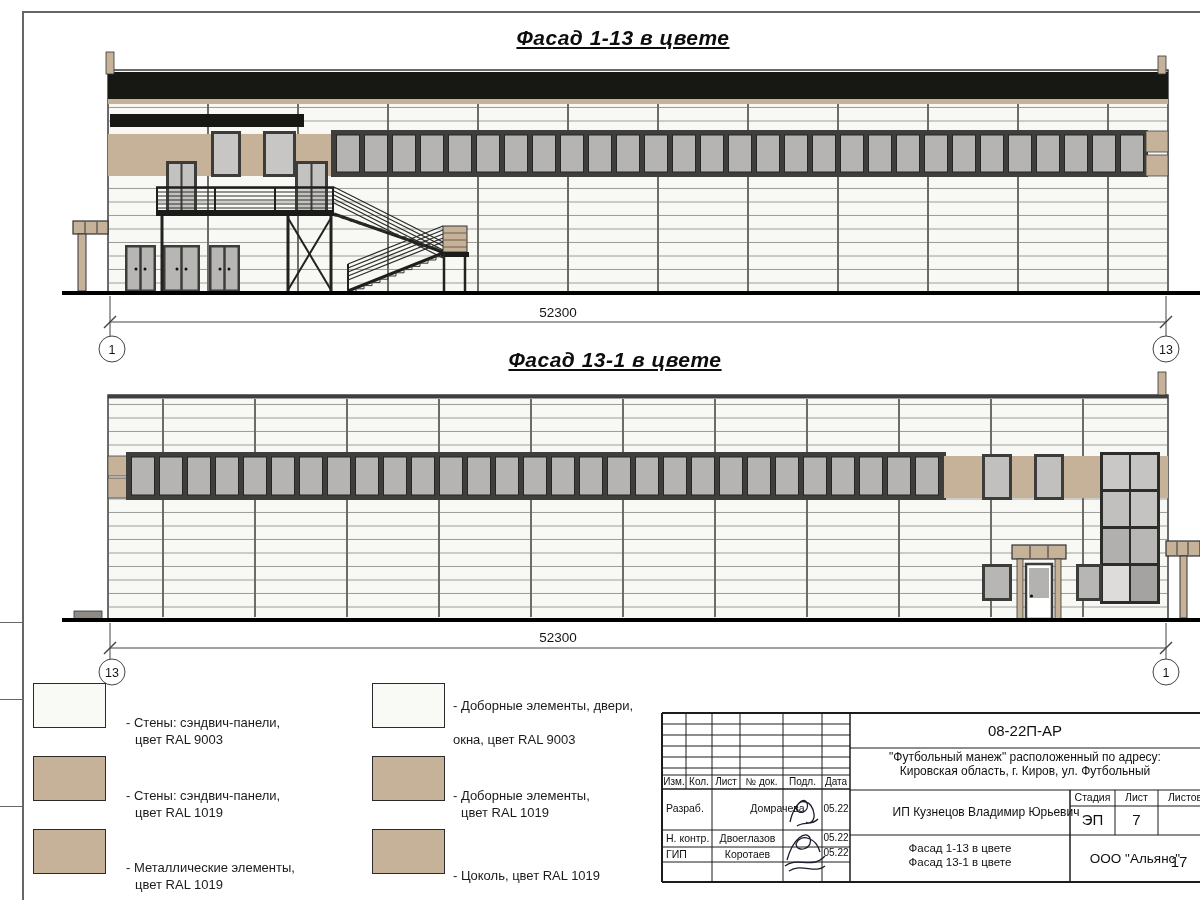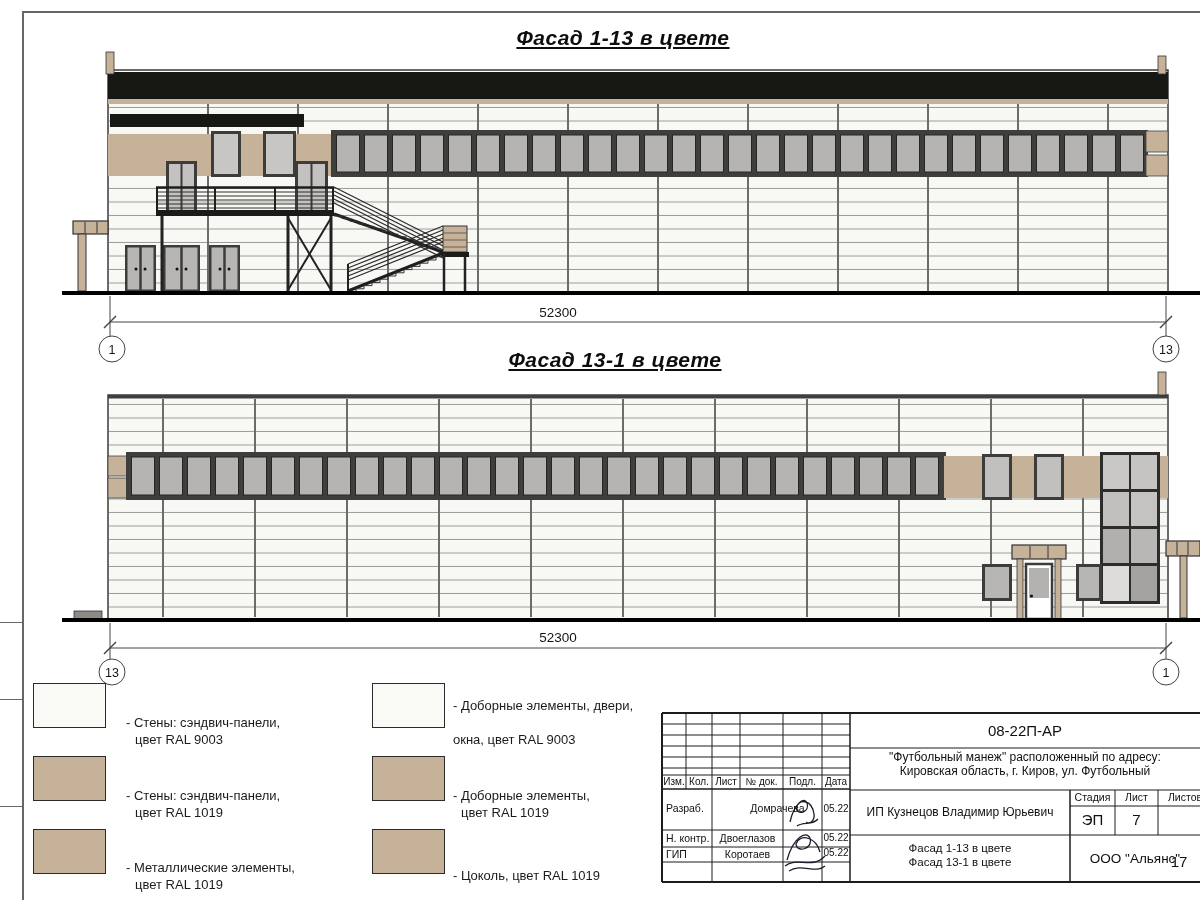--- a/index.html
+++ b/index.html
@@ -379,21 +379,21 @@
   <div class="tb fs10" style="left:822px;top:802px;width:28px;height:14px;">05.22</div>
 
   <div class="tb tb-left fs105" style="left:663px;top:832px;width:48px;height:14px;">Н. контр.</div>
   <div class="tb fs105" style="left:712px;top:832px;width:71px;height:14px;">Двоеглазов</div>
   <div class="tb fs10" style="left:822px;top:831px;width:28px;height:14px;">05.22</div>
 
   <div class="tb tb-left fs105" style="left:663px;top:848px;width:48px;height:14px;">ГИП</div>
   <div class="tb fs105" style="left:712px;top:848px;width:71px;height:14px;">Коротаев</div>
   <div class="tb fs10" style="left:822px;top:846px;width:28px;height:14px;">05.22</div>
 
-  <div class="tb fs12" style="left:852px;top:790px;width:216px;height:45px;">ИП Кузнецов Владимир Юрьевич</div>
+  <div class="tb fs12" style="left:878px;top:790px;width:216px;height:45px;">ИП Кузнецов Владимир Юрьевич</div>
   <div class="tb fs105" style="left:1070px;top:791px;width:45px;height:14px;">Стадия</div>
   <div class="tb fs105" style="left:1115px;top:791px;width:43px;height:14px;">Лист</div>
   <div class="tb fs105" style="left:1158px;top:791px;width:54px;height:14px;">Листов</div>
   <div class="tb fs15" style="left:1070px;top:806px;width:45px;height:29px;">ЭП</div>
   <div class="tb fs15" style="left:1115px;top:806px;width:43px;height:29px;">7</div>
   <div class="tb fs15" style="left:1158px;top:806px;width:42px;height:29px;margin-top:42px;">17</div>
   <div class="tb fs115" style="left:852px;top:841px;width:216px;height:14px;">Фасад 1-13 в цвете</div>
   <div class="tb fs115" style="left:852px;top:855px;width:216px;height:14px;">Фасад 13-1 в цвете</div>
   <div class="tb fs135" style="left:1070px;top:835px;width:130px;height:47px;">ООО "Альянс"</div>
 </div>

